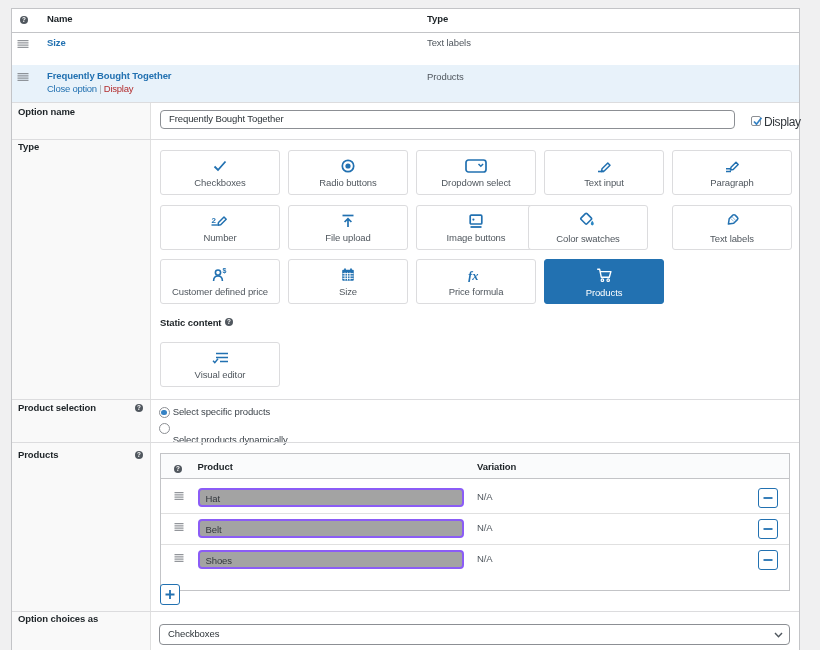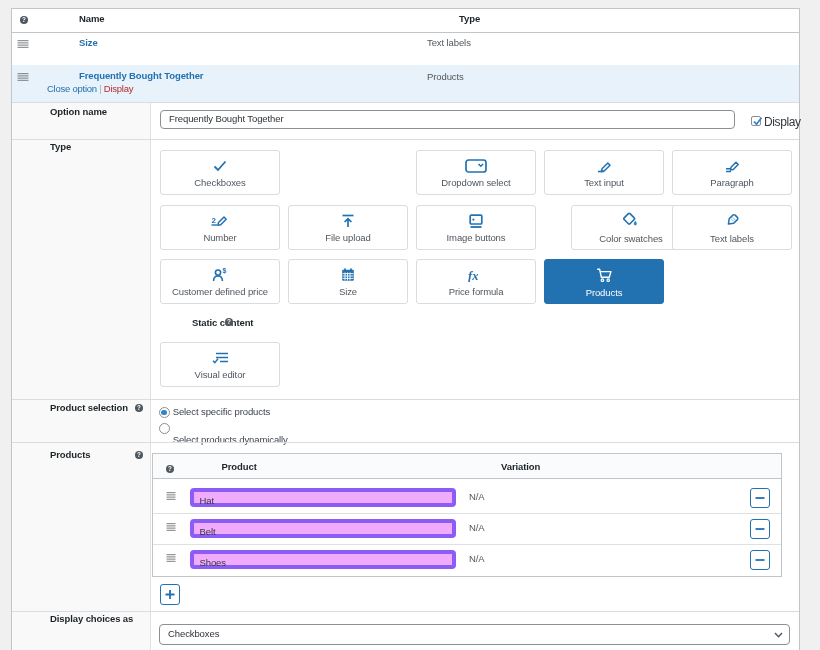--- a/index.html
+++ b/index.html
@@ -1,39 +1,39 @@
 <!DOCTYPE html>
 <html><head>
 <meta charset="utf-8">
 <style>
 * { margin:0; padding:0; box-sizing:border-box; }
 html,body { width:820px; height:650px; background:#f0f0f1; font-family:"Liberation Sans", sans-serif; overflow:hidden; }
 .tbl { position:absolute; left:11px; top:8px; width:789px; height:660px; background:#fff; border:1px solid #c3c4c7; }
 .abs { position:absolute; }
 .t { font-size:9.5px; line-height:10px; letter-spacing:-0.1px; color:#3c434a; white-space:nowrap; }
-.b { font-weight:bold; color:#1d2327;margin-left:32px; }
+.b { font-weight:bold; color:#1d2327; }
 .blue { color:#2271b1; }
 .red { color:#b32d2e; }
 .gray { color:#50575e; }
 
 .hdr { position:absolute; left:0; top:0; width:787px; height:24px; border-bottom:1px solid #c3c4c7; background:#fff; }
 .rowfbt { position:absolute; left:0; top:56px; width:787px; height:37px; background:#e8f2fa; }
 
 .sec { position:absolute; left:0; width:787px; border-top:1px solid #dcdcde; }
 .lbl { position:absolute; left:0; top:0; bottom:0; width:139px; background:#f9f9f9; border-right:1px solid #e0e0e0; }
 
 .card { position:absolute; border:1px solid #dcdcde; border-radius:3px; background:#fff; display:flex; flex-direction:column; align-items:center; justify-content:center; width:120px; height:45px; padding-top:2px; }
 .card .cl { font-size:9.5px; line-height:10px; letter-spacing:-0.1px; color:#50575e; margin-top:5px; white-space:nowrap; }
 .card.sel { background:#2271b1; border-color:#2271b1; }
 .card.sel .cl { color:#fff; }
 
 .inp { position:absolute; background:#fff; border:1px solid #8c8f94; border-radius:4px; font-size:9.5px; letter-spacing:-0.1px; color:#2c3338; }
-.ginp { position:absolute; background:#f0abfc; border:4px solid #8b5cf6; border-radius:4px; font-size:9.5px; letter-spacing:-0.1px; color:#32373c; }
+.ginp { position:absolute; background:#a3a3a3; border:2px solid #8b5cf6; border-radius:4px; font-size:9.5px; letter-spacing:-0.1px; color:#32373c; }
 .mbtn { position:absolute; width:20px; height:20px; background:#fff; border:1px solid #2271b1; border-radius:3px; }
-.itbl { position:absolute; left:140px; top:444px; width:630px; height:124px; border:1px solid #c3c4c7; background:#fff; }
+.itbl { position:absolute; left:148px; top:444px; width:630px; height:138px; border:1px solid #c3c4c7; background:#fff; }
 .ham { position:absolute; }
 </style>
 </head>
 <body>
 <div class="tbl">
 
   <div class="hdr"></div>
   <svg class="abs" style="left:8px;top:7px" width="8" height="8" viewBox="0 0 8 8">
       <circle cx="4" cy="4" r="4" fill="#50575e"></circle>
       <text x="4" y="6.3" font-size="6.3" font-weight="bold" fill="#fff" text-anchor="middle" font-family="Liberation Sans">?</text>
@@ -80,20 +80,27 @@
       <div class="lbl"></div>
     </div>
   <div class="abs t b" style="left:6px;top:133.1px">Type</div>
 
   <div class="card" style="left:148px;top:141px">
       <svg width="16" height="14" viewBox="0 0 16 14">
         <path d="M2.5 7.5 L6 11 L13.5 2.5" fill="none" stroke="#2271b1" stroke-width="1.8"></path>
       </svg>
       <div class="cl">Checkboxes</div>
     </div>
+  <div class="card" style="left:276px;top:141px">
+      <svg width="14" height="14" viewBox="0 0 14 14">
+        <circle cx="7" cy="7" r="5.7" fill="none" stroke="#2271b1" stroke-width="1.7"></circle>
+        <circle cx="7" cy="7" r="2.6" fill="#2271b1"></circle>
+      </svg>
+      <div class="cl">Radio buttons</div>
+    </div>
   <div class="card" style="left:404px;top:141px">
       <svg width="22" height="14" viewBox="0 0 22 14">
         <rect x="1" y="1" width="20" height="12" rx="2.5" fill="none" stroke="#2271b1" stroke-width="1.7"></rect>
         <path d="M13.5 5 L15.8 7.3 L18.1 5" fill="none" stroke="#2271b1" stroke-width="1.5"></path>
       </svg>
       <div class="cl">Dropdown select</div>
     </div>
   <div class="card" style="left:660px;top:141px">
       <svg width="17" height="14" viewBox="0 0 17 14">
         <path d="M2 9.7 h5 M2 12.5 h5" stroke="#2271b1" stroke-width="1.6"></path>
@@ -125,21 +132,21 @@
       <div class="cl">File upload</div>
     </div>
   <div class="card" style="left:404px;top:195.5px">
       <svg width="14" height="14" viewBox="0 0 14 14">
         <rect x="1.2" y="1.2" width="11.6" height="8.8" rx="1" fill="none" stroke="#2271b1" stroke-width="1.7"></rect>
         <circle cx="4.4" cy="5.6" r="1.1" fill="#2271b1"></circle>
         <path d="M1.5 13 h11" stroke="#2271b1" stroke-width="1.8"></path>
       </svg>
       <div class="cl">Image buttons</div>
     </div>
-  <div class="card" style="left:559px;top:195.5px">
+  <div class="card" style="left:516px;top:195.5px">
       <svg width="18" height="17" viewBox="0 0 18 17">
         <rect x="3.1" y="2.6" width="8.2" height="8.2" rx="1.1" fill="none" stroke="#2271b1" stroke-width="1.6" transform="rotate(45 7.2 6.7)"></rect>
         <path d="M14.2 10.1 c1.3 2 .2 3.3 -.9 3.3 c-1.1 0 -2.2 -1.3 -.9 -3.3 l.9 -1.3 Z" fill="#2b87c3"></path>
       </svg>
       <div class="cl">Color swatches</div>
     </div>
   <div class="card" style="left:660px;top:195.5px">
       <svg width="17" height="17" viewBox="0 0 17 17">
         <g transform="rotate(45 8.5 8)">
           <path d="M5.3 4.3 a1.6 1.6 0 0 1 1.6 -1.6 h3.2 a1.6 1.6 0 0 1 1.6 1.6 v5.2 l-3.2 4.3 l-3.2 -4.3 Z" fill="none" stroke="#2271b1" stroke-width="1.5" stroke-linejoin="round"></path>
@@ -276,18 +283,18 @@
         </svg></div>
   </div>
 
   <div class="mbtn" style="left:148px;top:574.5px;width:20px;height:21.5px"><svg width="18" height="19" viewBox="0 0 18 19">
         <path d="M4.5 9.5 h9 M9 5 v9" stroke="#2271b1" stroke-width="1.8"></path>
       </svg></div>
 
   <div class="sec" style="top:602px;height:58px">
       <div class="lbl"></div>
     </div>
-  <div class="abs t b" style="left:6px;top:605.3px">Display choices as</div>
+  <div class="abs t b" style="left:6px;top:605.3px">Option choices as</div>
   <div class="inp" style="left:147px;top:615px;width:631px;height:21px;padding:3px 0 0 8px;line-height:11px">Checkboxes</div>
   <svg class="abs" style="left:762px;top:622.5px" width="9" height="6" viewBox="0 0 9 6">
       <path d="M1 1 L4.5 4.8 L8 1" fill="none" stroke="#50575e" stroke-width="1.4"></path>
     </svg>
 </div>
 
 </body></html>

